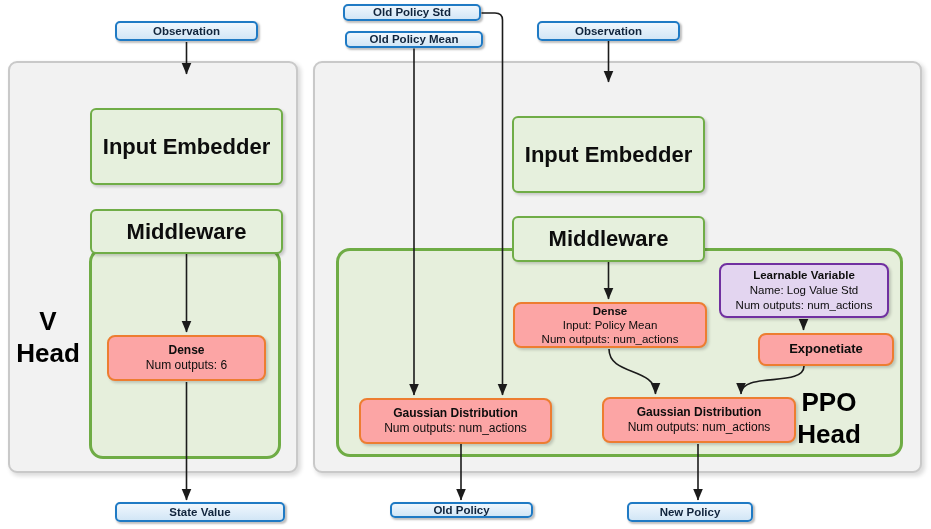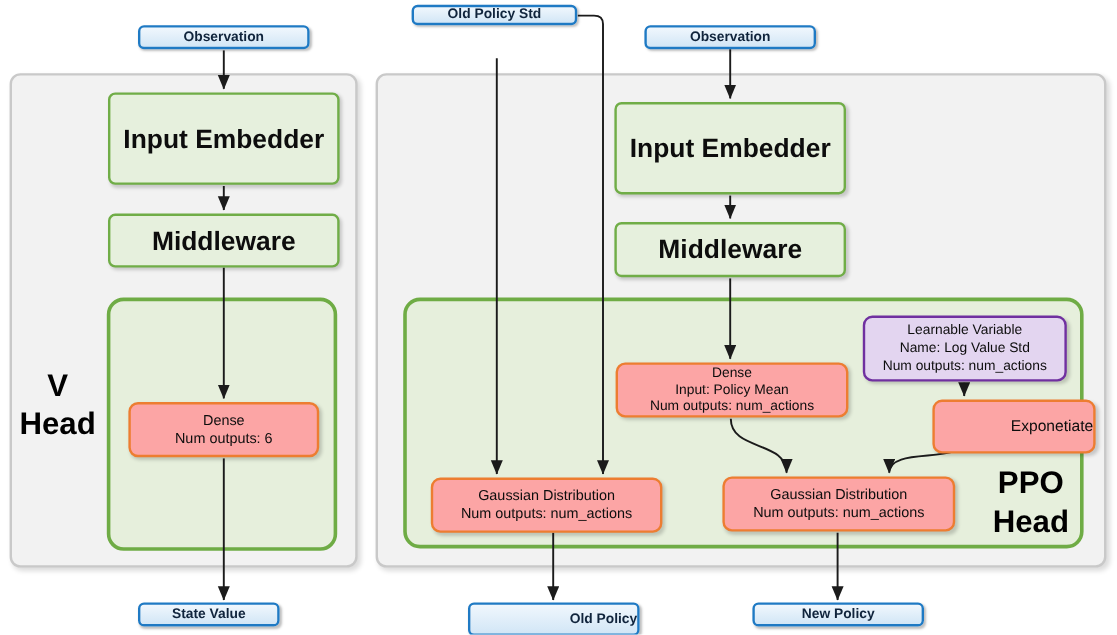--- a/index.html
+++ b/index.html
@@ -22,32 +22,33 @@
   .blue{
     background:linear-gradient(180deg,#f0f7fd 0%,#d2e6f6 100%);
     border:2.5px solid #1f7ac4;border-radius:5px;
     font-weight:700;font-size:11.5px;color:#10243c;
     box-shadow:1.5px 1.5px 2px rgba(0,0,0,0.25);
   }
   .green{
     background:#e6f0dd;border:2.5px solid #70ad47;border-radius:6px;
     font-weight:700;font-size:22px;color:#0d0d0d;
     box-shadow:2px 2px 3px rgba(0,0,0,0.18);
+    margin-top:31px;
   }
   .orange{
     background:#fca5a5;border:2.5px solid #ed7d31;border-radius:8px;
     font-size:12px;color:#0d0d0d;
     box-shadow:2px 2px 3px rgba(0,0,0,0.18);
   }
   .purple{
     background:#e3d5f0;border:2.5px solid #7030a0;border-radius:8px;
     font-size:12px;color:#0d0d0d;
     box-shadow:2px 2px 3px rgba(0,0,0,0.18);
   }
-  .node .title{font-weight:400;}
+  .node .title{font-weight:700;}
   .head-label{
     display:flex;flex-direction:column;align-items:center;justify-content:center;
     font-weight:700;font-size:26px;color:#000;z-index:4;line-height:1.22;text-align:center;
   }
   #arrow-layer{position:absolute;left:0;top:0;width:931px;height:529px;z-index:3;}
   #arrow-layer path{fill:none;stroke:#1b1b1b;stroke-width:1.6px;}
 </style>
 </head>
 <body>
 
@@ -96,28 +97,31 @@
   <div class="abs node orange" style="left:107px;top:335px;width:159px;height:46px;">
     <span class="title">Dense</span>
     <span>Num outputs: 6</span>
   </div>
 
   <div class="abs head-label" style="left:10px;top:303px;width:76px;height:70px;">
     <div>V</div>
     <div>Head</div>
   </div>
 
-  <div class="abs node blue" style="left:115px;top:502px;width:118px;height:20px;">
+  <div class="abs node blue" style="left:115px;top:502px;width:170px;height:20px;">
     <span>State Value</span>
   </div>
 
   <div class="abs node blue" style="left:343px;top:4px;width:138px;height:17px;">
     <span>Old Policy Std</span>
   </div>
 
+  <div class="abs node blue" style="left:345px;top:31px;width:138px;height:17px;">
+    <span>Old Policy Mean</span>
+  </div>
 
   <div class="abs node blue" style="left:537px;top:21px;width:143px;height:20px;">
     <span>Observation</span>
   </div>
 
   <div class="abs node green" style="left:512px;top:85px;width:193px;height:77px;">
     <span>Input Embedder</span>
   </div>
 
   <div class="abs node green" style="left:512px;top:185px;width:193px;height:46px;">
@@ -129,40 +133,40 @@
     <span>Input: Policy Mean</span>
     <span>Num outputs: num_actions</span>
   </div>
 
   <div class="abs node purple" style="left:719px;top:263px;width:170px;height:55px;font-size:11.5px;line-height:1.3;">
     <span class="title">Learnable Variable</span>
     <span>Name: Log Value Std</span>
     <span>Num outputs: num_actions</span>
   </div>
 
-  <div class="abs node orange" style="left:777px;top:333px;width:136px;height:45px;font-size:13px;align-items:flex-end;">
+  <div class="abs node orange" style="left:758px;top:333px;width:136px;height:33px;font-size:13px;">
     <span class="title">Exponetiate</span>
   </div>
 
   <div class="abs node orange" style="left:359px;top:398px;width:193px;height:46px;">
     <span class="title">Gaussian Distribution</span>
     <span>Num outputs: num_actions</span>
   </div>
 
   <div class="abs node orange" style="left:602px;top:397px;width:194px;height:46px;">
     <span class="title">Gaussian Distribution</span>
     <span>Num outputs: num_actions</span>
   </div>
 
-  <div class="abs head-label" style="left:814px;top:388px;width:90px;height:62px;align-items:center;">
+  <div class="abs head-label" style="left:784px;top:388px;width:90px;height:62px;align-items:center;">
     <div>PPO</div>
     <div>Head</div>
   </div>
 
-  <div class="abs node blue" style="left:390px;top:502px;width:143px;height:28px;align-items:flex-end;">
+  <div class="abs node blue" style="left:390px;top:502px;width:143px;height:16px;">
     <span>Old Policy</span>
   </div>
 
-  <div class="abs node blue" style="left:627px;top:502px;width:143px;height:20px;">
+  <div class="abs node blue" style="left:627px;top:502px;width:126px;height:20px;">
     <span>New Policy</span>
   </div>
 
 </div>
 
 </body></html>

